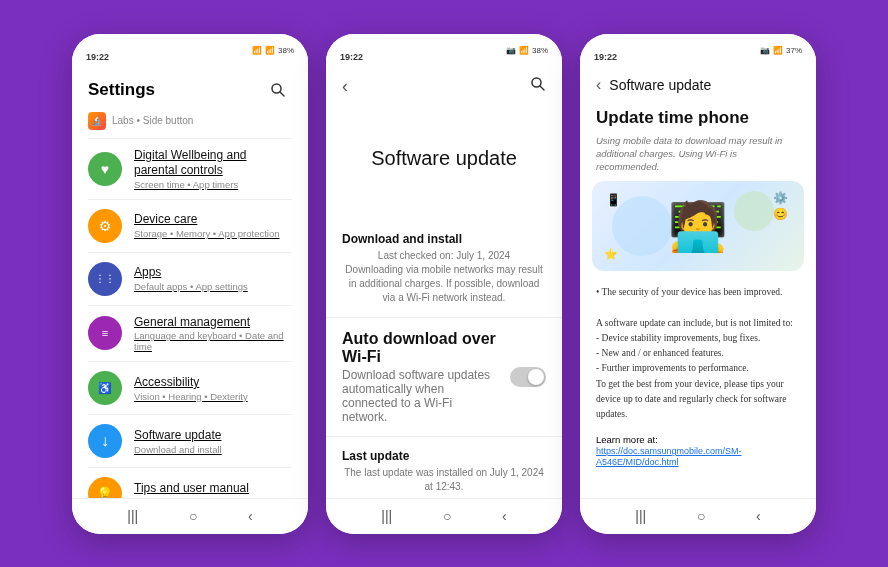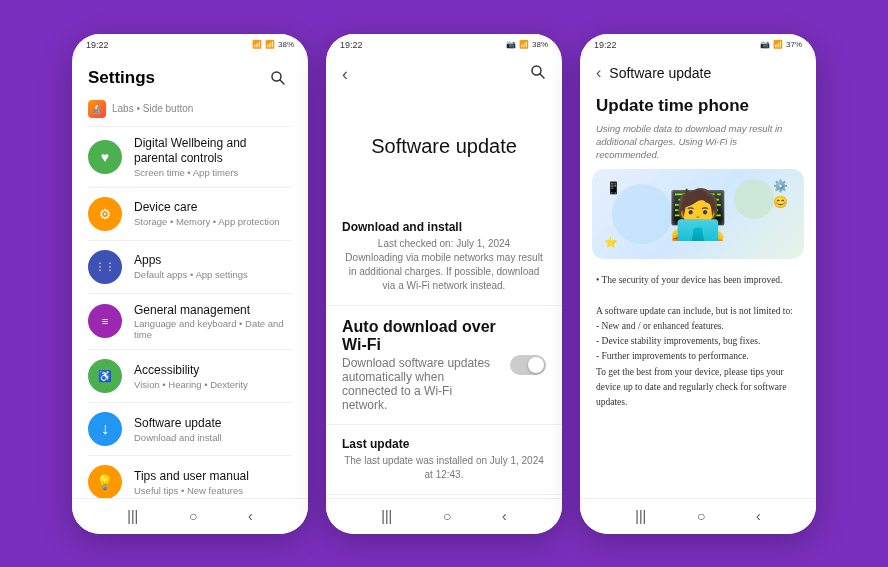--- a/index.html
+++ b/index.html
@@ -28,21 +28,21 @@
     .status-bar {
       display: flex;
       justify-content: space-between;
       align-items: center;
       padding: 6px 14px 4px;
       font-size: 9px;
       color: #333;
       background: #fff;
       flex-shrink: 0;
     }
-    .status-left { font-weight: 400; }
+    .status-left { font-weight: 700; margin-top: 12px; }
     .status-right { display: flex; align-items: center; gap: 3px; font-size: 8px; }
     .phone-content { flex: 1; overflow-y: auto; overflow-x: hidden; }
     .phone-content::-webkit-scrollbar { display: none; }
 
     
     .settings-header {
       display: flex;
       align-items: center;
       justify-content: space-between;
       padding: 10px 16px 6px;
@@ -91,21 +91,21 @@
       width: 34px;
       height: 34px;
       border-radius: 50%;
       display: flex;
       align-items: center;
       justify-content: center;
       flex-shrink: 0;
       font-size: 14px;
       color: white;
     }
-    .item-text { flex: 1; }
+    .item-text { flex: 1; text-decoration: underline; }
     .item-title { font-size: 12px; font-weight: 500; color: #111; line-height: 1.3; }
     .item-sub { font-size: 9.5px; color: #888; }
 
     
     .sw-update-header {
       display: flex;
       align-items: center;
       justify-content: space-between;
       padding: 10px 16px;
     }
@@ -394,24 +394,28 @@
         </div>
         <div style="position:absolute; top:12px; left:14px; font-size:12px;">
           <span>📱</span>
         </div>
       </div>
     </div>
     <div class="update-notes">
       <div>• The security of your device has been improved.</div>
       <br>
       <div>A software update can include, but is not limited to:</div>
+      <div>- Device stability improvements, bug fixes.</div>
       <div>- New and / or enhanced features.</div>
-      <div>- Device stability improvements, bug fixes.</div>
       <div>- Further improvements to performance.</div>
       <div>To get the best from your device, please tips your device up to date and regularly check for software updates.</div>
+    </div>
+    <div class="learn-more">
+      <div>Learn more at:</div>
+      <a class="learn-more-link" href="#">https://doc.samsungmobile.com/SM-A546E/MID/doc.html</a>
     </div>
     <div style="flex:1;"></div>
     <div class="update-actions">
       
       
     </div>
   </div>
   <div class="bottom-nav">
     <div class="nav-btn">|||</div>
     <div class="nav-btn">○</div>

